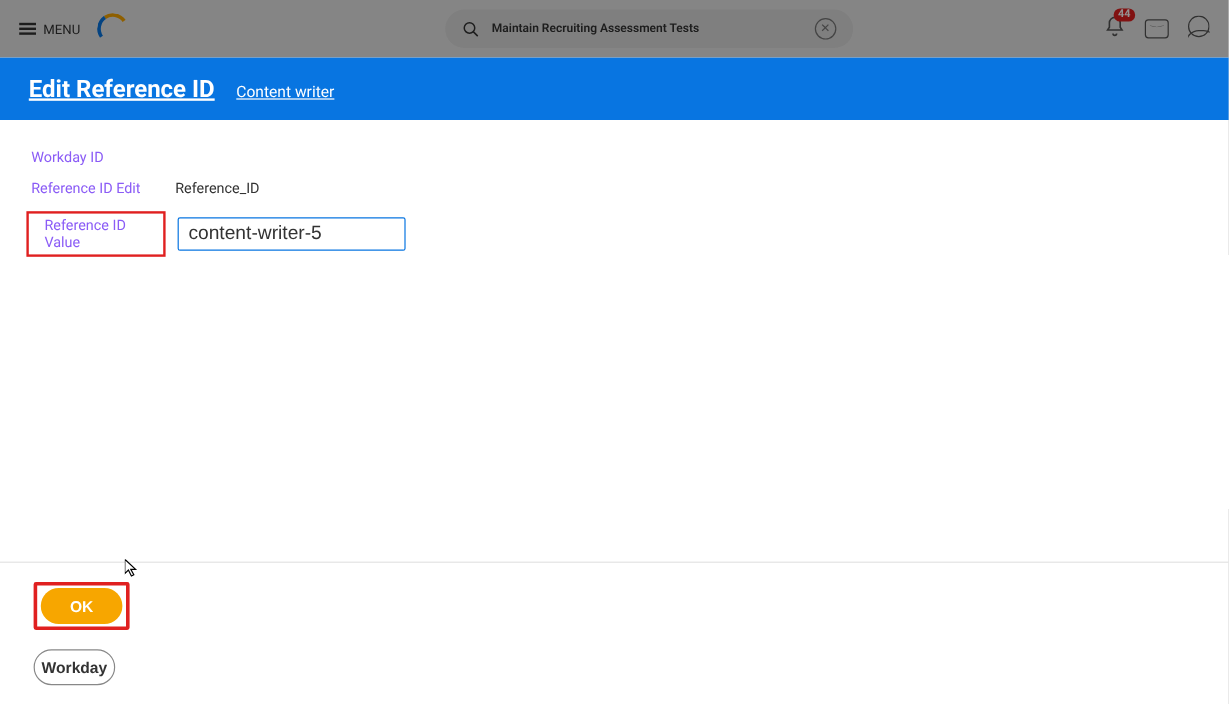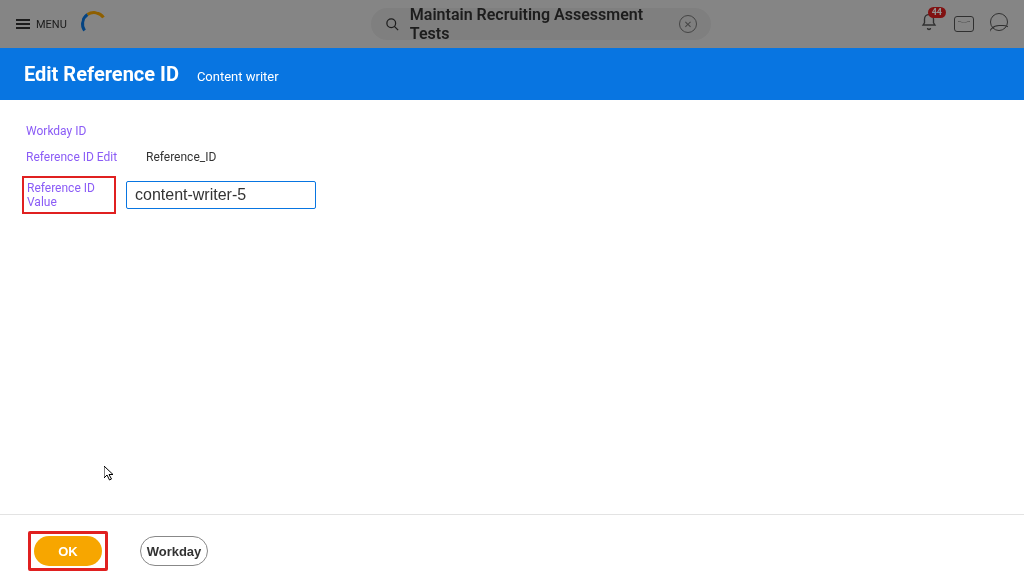--- a/index.html
+++ b/index.html
@@ -47,21 +47,21 @@
       height: 32px;
       background: #dcdcdc;
       border-radius: 16px;
       display: flex;
       align-items: center;
       padding: 0 14px;
       gap: 10px;
       color: #333;
     }
     .search-box svg { width: 15px; height: 15px; flex:none; }
-    .search-text { font-size: 16px; font-weight: 600; flex: 1; }
+    .search-text { font-size: 10px; font-weight: 600; flex: 1; }
     .search-close {
       width: 18px; height: 18px; border-radius: 50%;
       border: 1.2px solid #777; display:flex; align-items:center; justify-content:center;
       font-size: 10px; color: #777;
     }
     .header-icons {
       margin-left: auto;
       display: flex; align-items: center; gap: 16px;
     }
     .icon-wrap { position: relative; }
@@ -88,21 +88,21 @@
     .modal {
       position: absolute;
       top: 48px; left: 0; right: 0; bottom: 0;
       background: #fff;
       display: flex; flex-direction: column;
     }
     .modal-header {
       background: #0875e1;
       color: #fff;
       padding: 14px 24px;
-      display: flex; align-items: baseline; gap: 18px;
+      display: flex; align-items: baseline; gap: 18px; text-decoration: underline;
     }
     .modal-header h1 { font-size: 20px; font-weight: 700; }
     .modal-header .sub { font-size: 13px; font-weight: 400; }
 
     .modal-body {
       padding: 24px 26px;
       flex: 1;
     }
     .field-row {
       display: flex; align-items: center;
@@ -114,41 +114,41 @@
       font-size: 12px;
       color: #8b5cf6;
       font-weight: 400;
     }
     .field-value {
       font-size: 12px;
       color: #333;
     }
     .highlighted-label {
       border: 2px solid #e02020;
-      padding: 3px 3px;
-      width: 94px;
+      padding: 3px 13px;
+      width: 116px;
       margin-left: -4px;
       text-align: left;
       font-size: 12px;
     }
     .text-input {
       height: 28px;
       width: 190px;
       border: 1px solid #0875e1;
       border-radius: 2px;
       padding: 0 8px;
       font-size: 16px;
       color: #333;
       outline: none;
     }
 
     .modal-footer {
       border-top: 1px solid #e3e3e3;
       padding: 16px 28px;
-      display: flex; align-items: center; gap: 32px;
+      display: flex; align-items: flex-start; gap: 16px; flex-direction: column;
     }
     .btn {
       min-width: 68px;
       height: 30px;
       border-radius: 16px;
       font-size: 13px;
       font-weight: 600;
       display: inline-flex; align-items: center; justify-content: center;
       cursor: pointer;
       border: 1px solid transparent;

